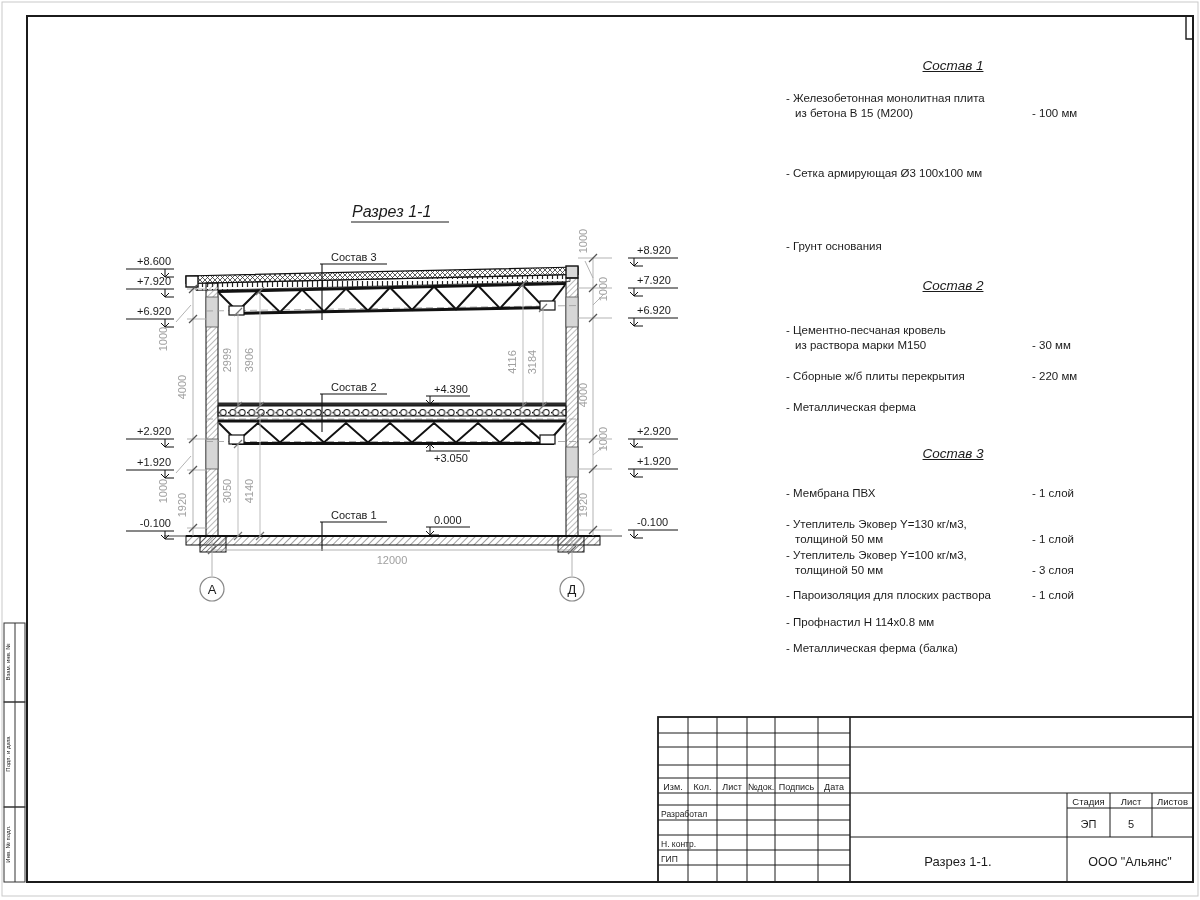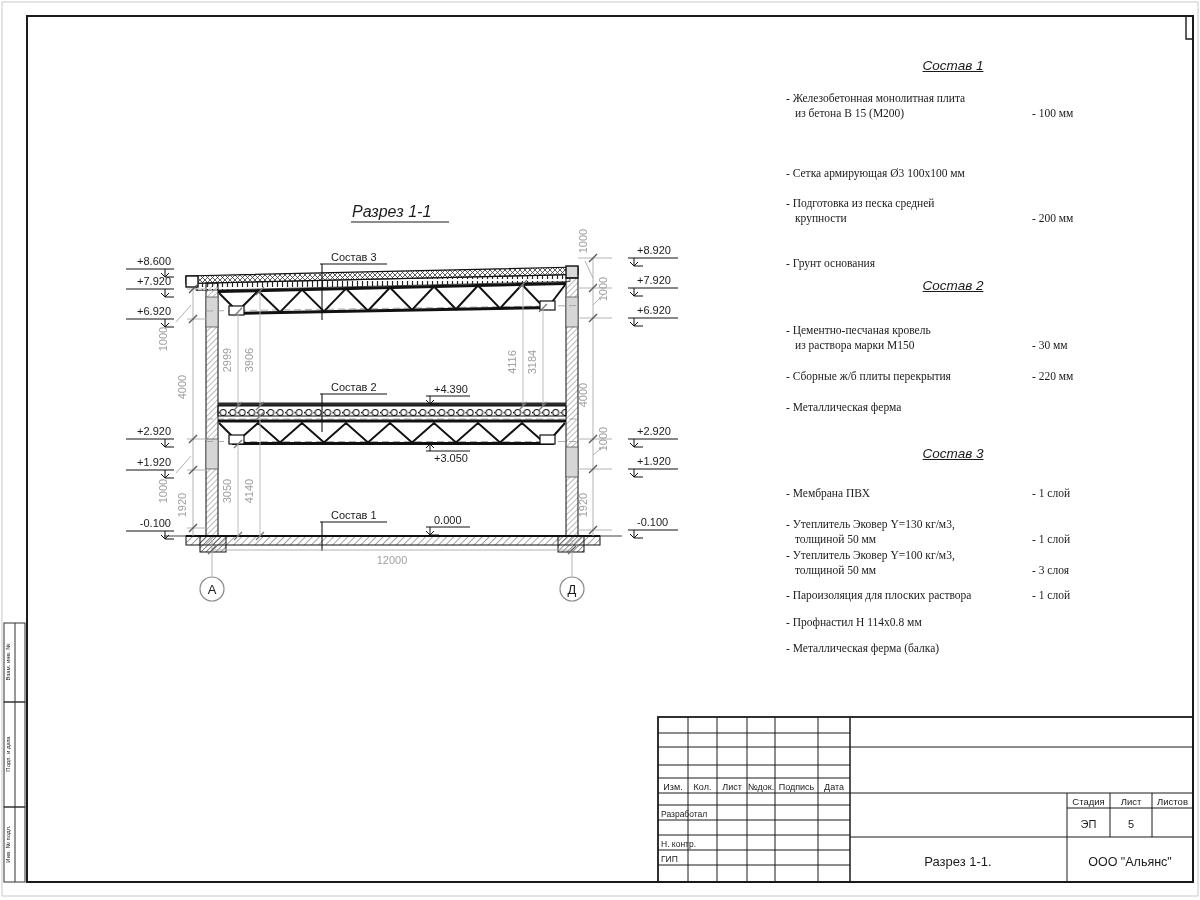--- a/index.html
+++ b/index.html
@@ -8,21 +8,21 @@
     font-family:"Liberation Sans", sans-serif; color:#1b1b1b; overflow:hidden;
   }
   .sheet svg { position:absolute; left:0; top:0; }
   svg text { font-family:"Liberation Sans", sans-serif; fill:#1b1b1b; }
   .dimtxt { fill:#a0a0a0; font-size:11px; }
   .marktxt { font-size:11px; }
   .slist { position:absolute; width:334px; font-size:11.5px; line-height:15px; }
   .stitle { position:absolute; top:0; left:0; width:100%; text-align:center;
             font-style:italic; font-size:13.5px; }
   .stitle span { text-decoration:underline; }
-  .sitem { position:absolute; left:0; width:100%;font-family:Liberation Serif, serif; }
+  .sitem { position:absolute; left:0; width:100%; }
   .slines { width:255px; }
   .slines .l2 { padding-left:9px; }
   .sval { position:absolute; left:246px; bottom:0; white-space:nowrap; }
 </style>
 </head>
 <body>
 
 <div class="sheet">
 
 <svg width="1200" height="900" viewBox="0 0 1200 900">
@@ -335,28 +335,21 @@
           <div class="l2">из бетона В 15 (М200)</div>
         </div>
     <span class="sval">- 100 мм</span>
   </div>
   <div class="sitem" style="top:108px">
     <div class="slines">
           <div>- Сетка армирующая Ø3 100х100 мм</div>
         </div>
     <span class="sval"></span>
   </div>
-  <div class="sitem" style="top:138px">
-    <div class="slines">
-          <div>- Подготовка из песка средней</div>
-          <div class="l2">крупности</div>
-        </div>
-    <span class="sval">- 200 мм</span>
-  </div>
-  <div class="sitem" style="top:198px">
+  <div class="sitem" style="top:181px">
     <div class="slines">
           <div>- Грунт основания</div>
         </div>
     <span class="sval"></span>
   </div>
 </div>
 
 <div class="slist" style="left:786px; top:278px; height:150px;">
   <div class="stitle"><span>Состав 2</span></div>
   <div class="sitem" style="top:45px">

